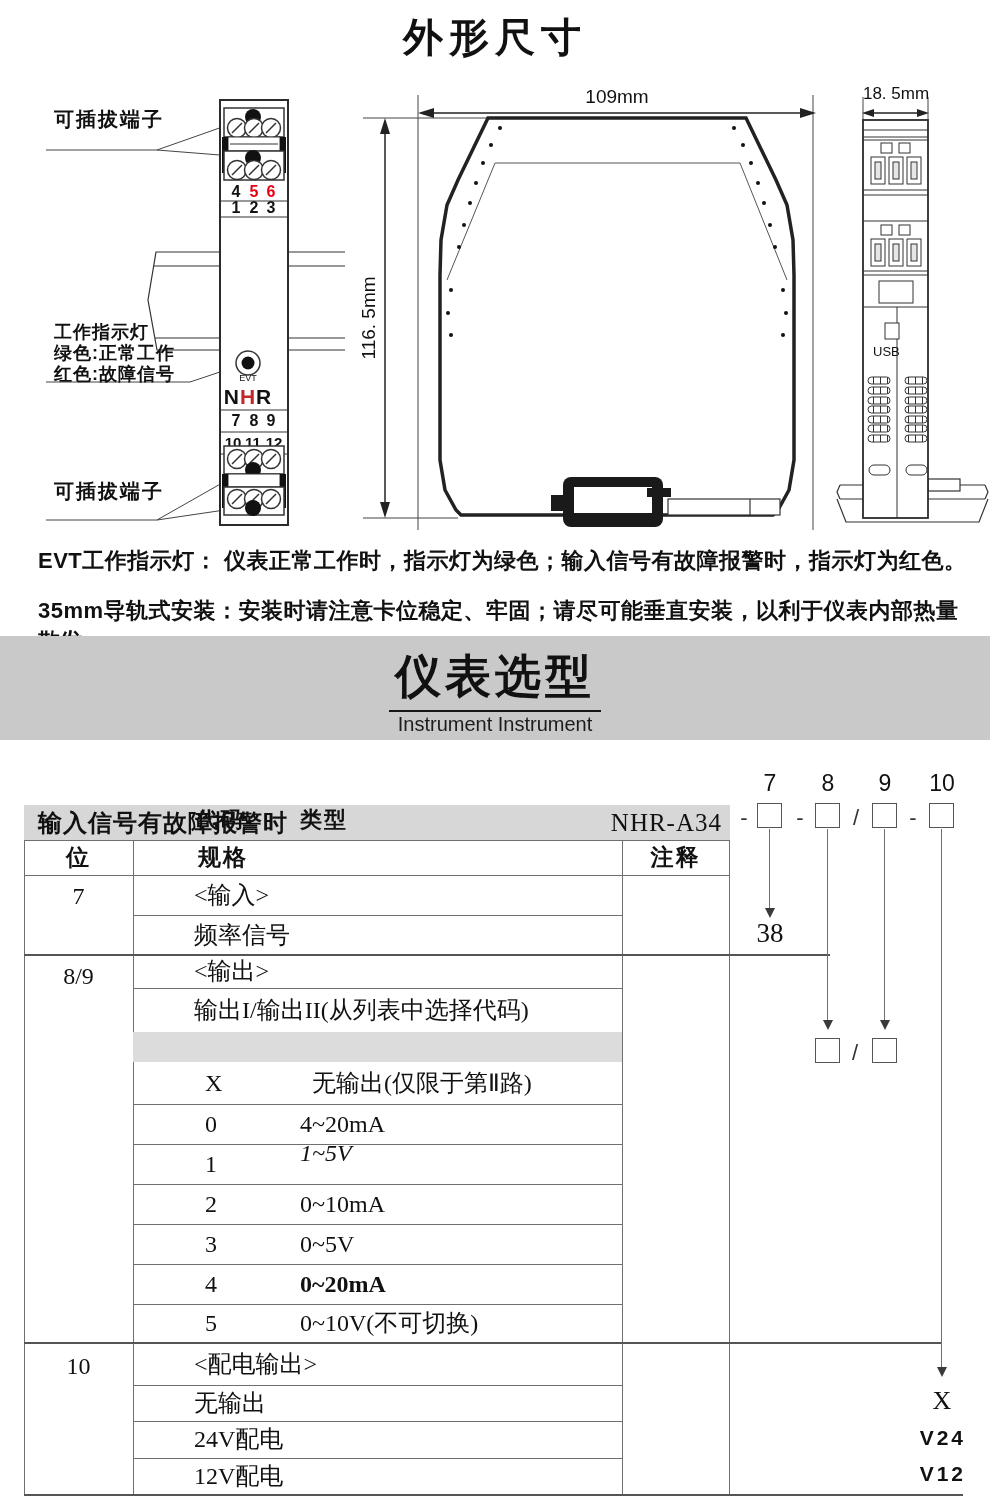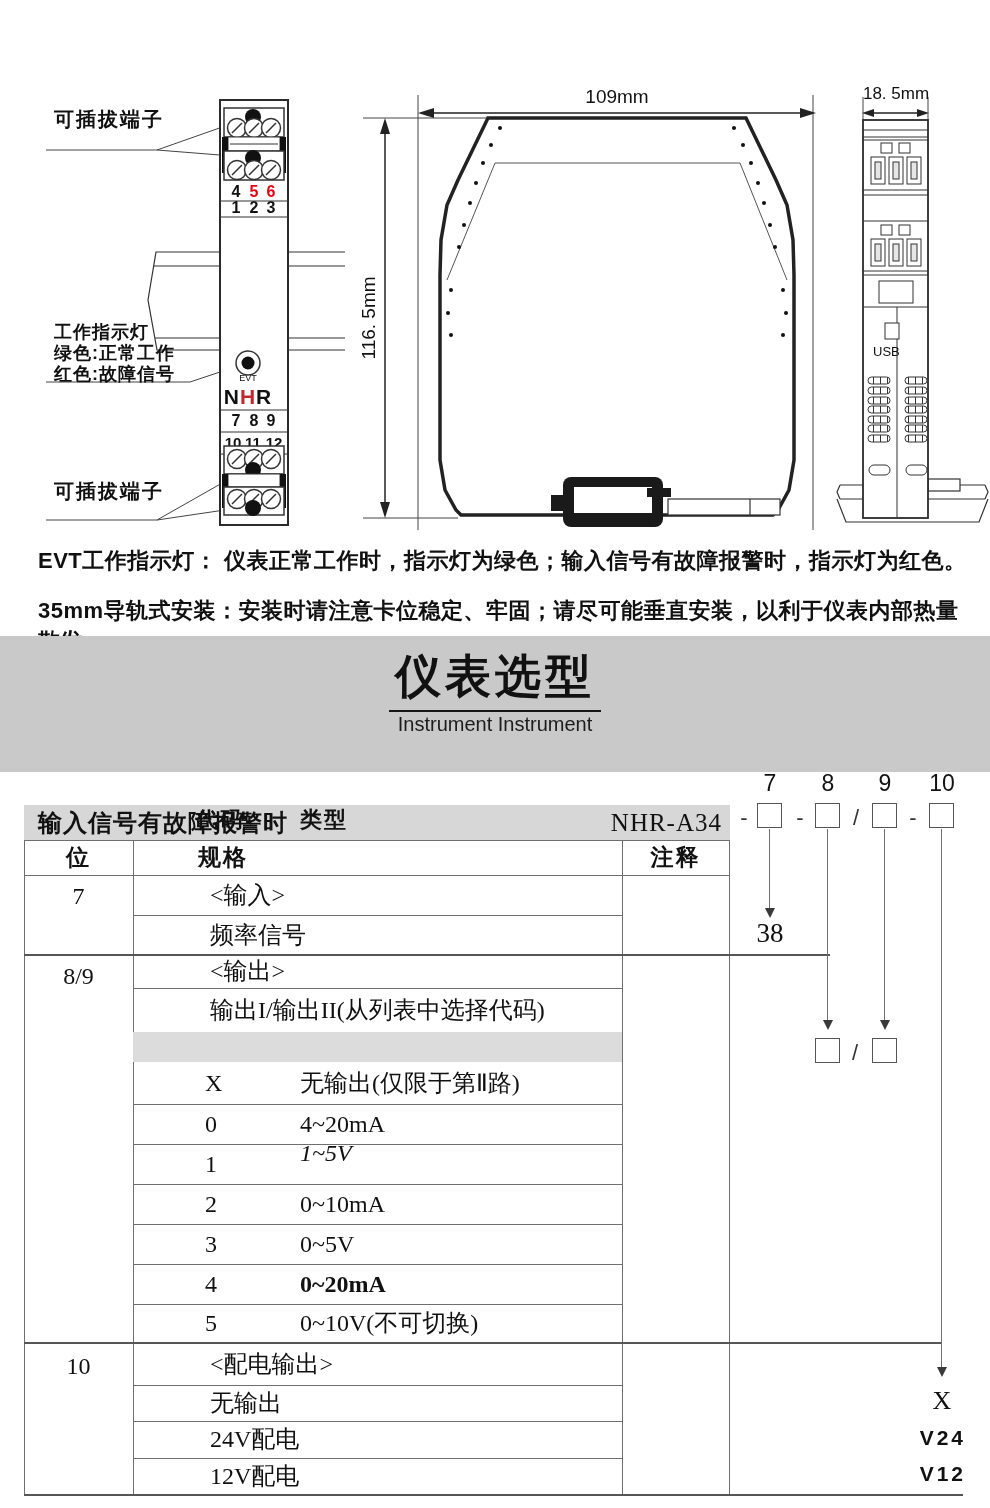--- a/index.html
+++ b/index.html
@@ -5,53 +5,54 @@
   html,body{margin:0;padding:0;background:#fff;}
   .page{position:relative;width:990px;height:1508px;background:#fff;overflow:hidden;
         font-family:"Liberation Sans",sans-serif;color:#111;}
   .abs{position:absolute;}
   .hline{position:absolute;background:#6f6f6f;height:1px;}
   .vline{position:absolute;background:#6f6f6f;width:1px;}
   .hline.thick{height:2px;background:#555;}
   .page-title{left:0;top:10px;width:990px;text-align:center;font-size:40px;font-weight:bold;
               letter-spacing:6px;}
   .note{left:38px;width:930px;font-size:22px;font-weight:bold;letter-spacing:0.5px;}
-  .banner{left:0;top:636px;width:990px;height:136px;background:#c9c9c9;text-align:center;}
+  .banner{left:0;top:636px;width:990px;height:104px;background:#c9c9c9;text-align:center;}
   .banner-title{display:inline-block;margin-top:10px;font-size:46px;font-weight:bold;
                 letter-spacing:4px;border-bottom:2px solid #161616;padding:0 6px 2px 6px;}
   .banner-sub{font-size:20px;color:#1c1c1c;margin-top:1px;}
   
   .tbl{left:24px;top:805px;width:706px;height:690px;}
   .titlebar{position:absolute;left:0;top:0;width:706px;height:35px;background:#d7d7d7;}
   .product{position:absolute;left:14px;top:0;line-height:35px;font-size:24px;font-weight:bold;letter-spacing:1px;}
   .model{position:absolute;right:8px;top:0;line-height:36px;font-size:25px;
          font-family:"Liberation Serif",serif;letter-spacing:1px;}
   .cell{position:absolute;font-family:"Liberation Serif",serif;font-size:24px;}
   .hdr{font-weight:bold;letter-spacing:2px;}
   .poscell{left:0;width:109px;text-align:center;}
-  .speccell{left:186px;text-align:right;}
+  .speccell{left:170px;text-align:right;}
   .codeband{position:absolute;left:109px;top:227px;width:489px;height:30px;background:#dcdcdc;}
   .codehdr{position:absolute;top:0;line-height:30px;font-size:22px;font-weight:bold;letter-spacing:2px;}
   .coderow .c{position:absolute;left:181px;}
   .coderow .t{position:absolute;left:276px;}
   
   .posnum{position:absolute;width:28px;text-align:center;font-size:23px;}
   .cbox{position:absolute;width:23px;height:23px;border:1.5px solid #555;background:#fff;}
   .sep{position:absolute;width:16px;text-align:center;font-size:22px;color:#333;}
   .arr-down{position:absolute;width:0;height:0;border-left:5px solid transparent;
             border-right:5px solid transparent;border-top:10px solid #3a3a3a;}
   .code38{position:absolute;font-family:"Liberation Serif",serif;font-size:27px;}
   .pwr{position:absolute;font-weight:bold;font-size:21px;letter-spacing:3px;text-align:right;}
   svg text{font-family:"Liberation Sans",sans-serif;}
 </style>
 </head>
 <body>
 
 <div class="page">
 
+  <div class="abs page-title">外形尺寸</div>
 
   <svg class="abs" style="left:40px;top:80px;" width="305" height="455" viewBox="0 0 305 455">
     <g stroke="#333" stroke-width="1.2" fill="none">
       <path d="M180,172 H116 L108,220 L117,270 H180"></path>
       <path d="M180,186 H114 M180,258 H115"></path>
       <path d="M248,172 H314 L322,220 L313,270 H248"></path>
       <path d="M248,186 H316 M248,258 H315"></path>
     </g>
 
     <g stroke="#444" stroke-width="1" fill="none">
@@ -311,21 +312,21 @@
     <div class="cell speccell" style="top:110px;line-height:40px;">频率信号</div>
 
     <div class="cell poscell" style="top:153px;line-height:36px;">8/9</div>
     <div class="cell speccell" style="top:150px;line-height:33px;">&lt;输出&gt;</div>
     <div class="cell speccell" style="top:183px;line-height:44px;">输出I/输出II(从列表中选择代码)</div>
     <div class="codeband"></div>
     <div class="codehdr" style="left:172px;">代码</div>
     <div class="codehdr" style="left:276px;">类型</div>
     <div class="coderow">
       <span class="cell c" style="top:257px;line-height:42px;">X</span>
-      <span class="cell t" style="top:257px;line-height:42px;">无输出(仅限于第Ⅱ路)</span>
+      <span class="cell t" style="top:257px;line-height:42px;margin-left:12px;">无输出(仅限于第Ⅱ路)</span>
       <span class="cell c" style="top:299px;line-height:40px;">0</span>
       <span class="cell t" style="top:299px;line-height:40px;">4~20mA</span>
       <span class="cell c" style="top:339px;line-height:40px;">1</span>
       <span class="cell t" style="top:328px;line-height:40px;font-style:italic;">1~5V</span>
       <span class="cell c" style="top:379px;line-height:40px;">2</span>
       <span class="cell t" style="top:379px;line-height:40px;">0~10mA</span>
       <span class="cell c" style="top:419px;line-height:40px;">3</span>
       <span class="cell t" style="top:419px;line-height:40px;">0~5V</span>
       <span class="cell c" style="top:459px;line-height:40px;">4</span>
       <span class="cell t" style="top:459px;line-height:40px;font-weight:bold;">0~20mA</span>

